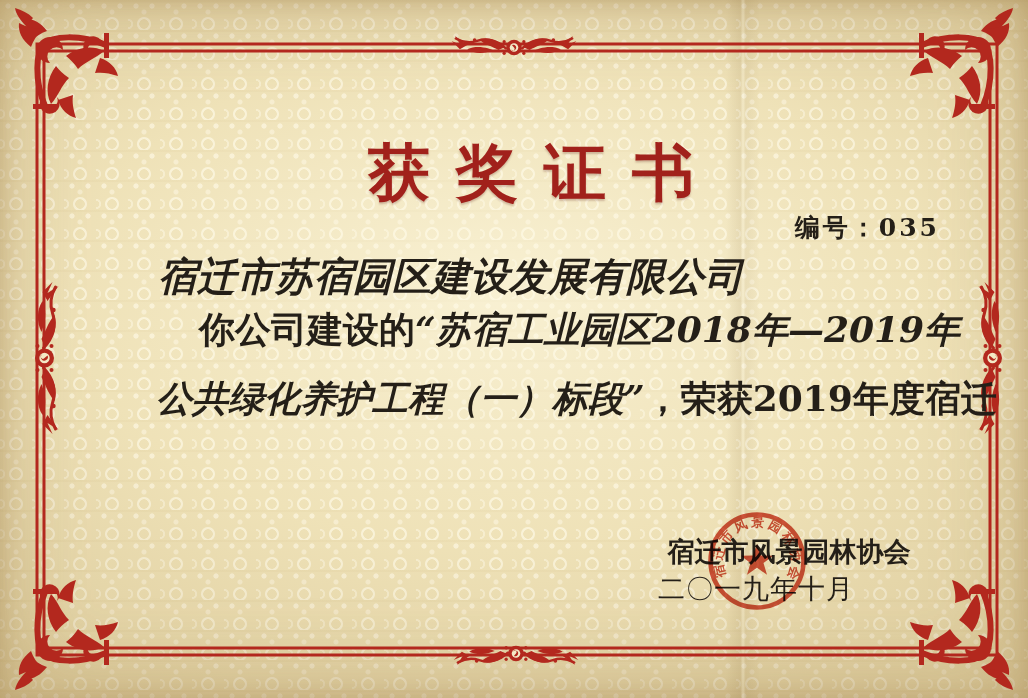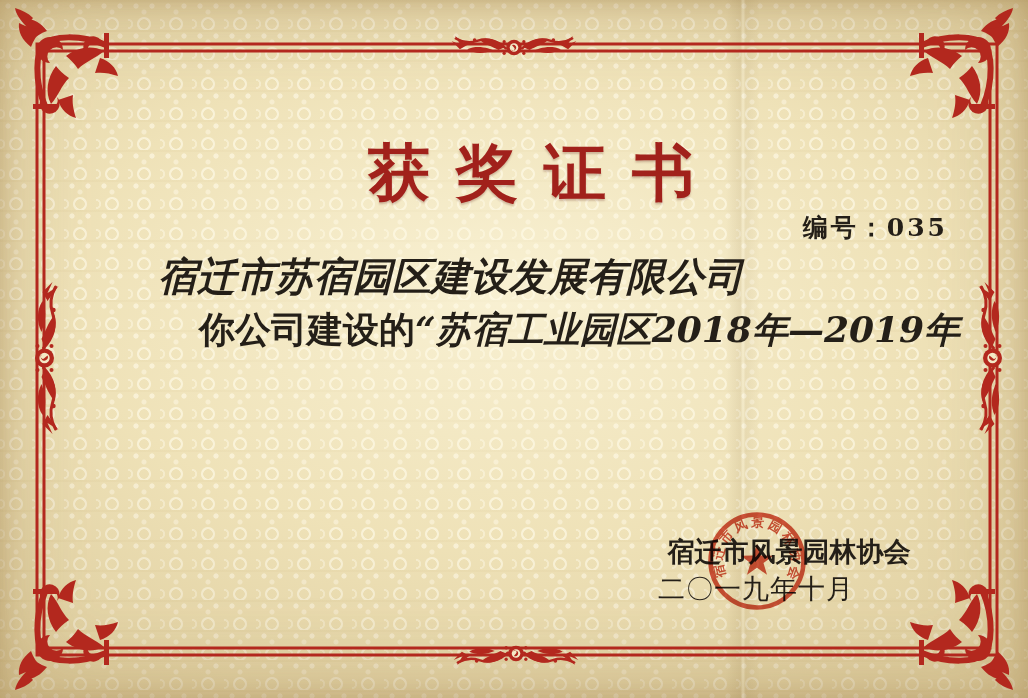--- a/index.html
+++ b/index.html
@@ -22,21 +22,21 @@
     position:absolute;top:0;left:726px;width:34px;height:698px;pointer-events:none;
     background:linear-gradient(90deg, rgba(0,0,0,0), rgba(120,90,40,.10) 42%, rgba(255,255,245,.22) 50%, rgba(120,90,40,.08) 58%, rgba(0,0,0,0));
   }
   .border-svg{position:absolute;left:0;top:0;}
   .txt{position:absolute;line-height:1.25;color:#241f18;white-space:nowrap;margin-left:17px;}
   .title{
     left:0;top:134px;width:1028px;text-align:center;
     font-size:62px;font-weight:bold;letter-spacing:26px;text-indent:26px;
     color:#a1211b;text-shadow:0 2px 2px rgba(96,30,22,.25);
   }
-  .serial{top:212px;right:80px;font-size:25px;font-weight:bold;letter-spacing:3px;}
+  .serial{top:212px;right:88px;font-size:25px;font-weight:bold;letter-spacing:3px;}
   .recipient{top:252px;left:141px;font-size:39px;font-weight:700;}
   .script{font-style:italic;font-weight:700;}
   .songti{font-weight:700;}
   .bodyline{font-size:36px;font-weight:700;}
   .bl1{top:307px;left:182px;}
   .bl2{top:376px;left:139px;}
   .bl3{top:436px;left:139px;}
   .issuer{top:535px;left:641px;width:262px;text-align:center;font-size:27px;font-weight:700;}
   .date{top:572px;left:641px;width:262px;font-size:27px;font-weight:400;letter-spacing:1px;}
   .seal{position:absolute;left:695px;top:499px;mix-blend-mode:multiply;opacity:.92;}
@@ -103,20 +103,21 @@
   </svg>
 
   <div class="txt title">获奖证书</div>
 
   <div class="txt serial">编号：035</div>
 
   <div class="txt recipient script">宿迁市苏宿园区建设发展有限公司</div>
 
   <div class="txt bodyline bl1"><span class="songti">你公司建设的</span><span class="script">“苏宿工业园区2018年—2019年</span></div>
 
+  <div class="txt bodyline bl2"><span class="script">公共绿化养护工程（一）标段”</span><span class="songti">，荣获2019年度宿迁</span></div>
 
 
   <div class="txt issuer">宿迁市风景园林协会</div>
   <div class="txt date">二〇一九年十月</div>
 
   <svg class="seal" width="124" height="124" viewBox="0 0 124 124">
     <defs>
       <path id="sealArc" d="M 32,79 A 34.5,34.5 0 1 1 92,79" fill="none"></path>
     </defs>
     <circle cx="62" cy="62" r="46.5" fill="none" stroke="#cf4a34" stroke-width="4.5"></circle>

